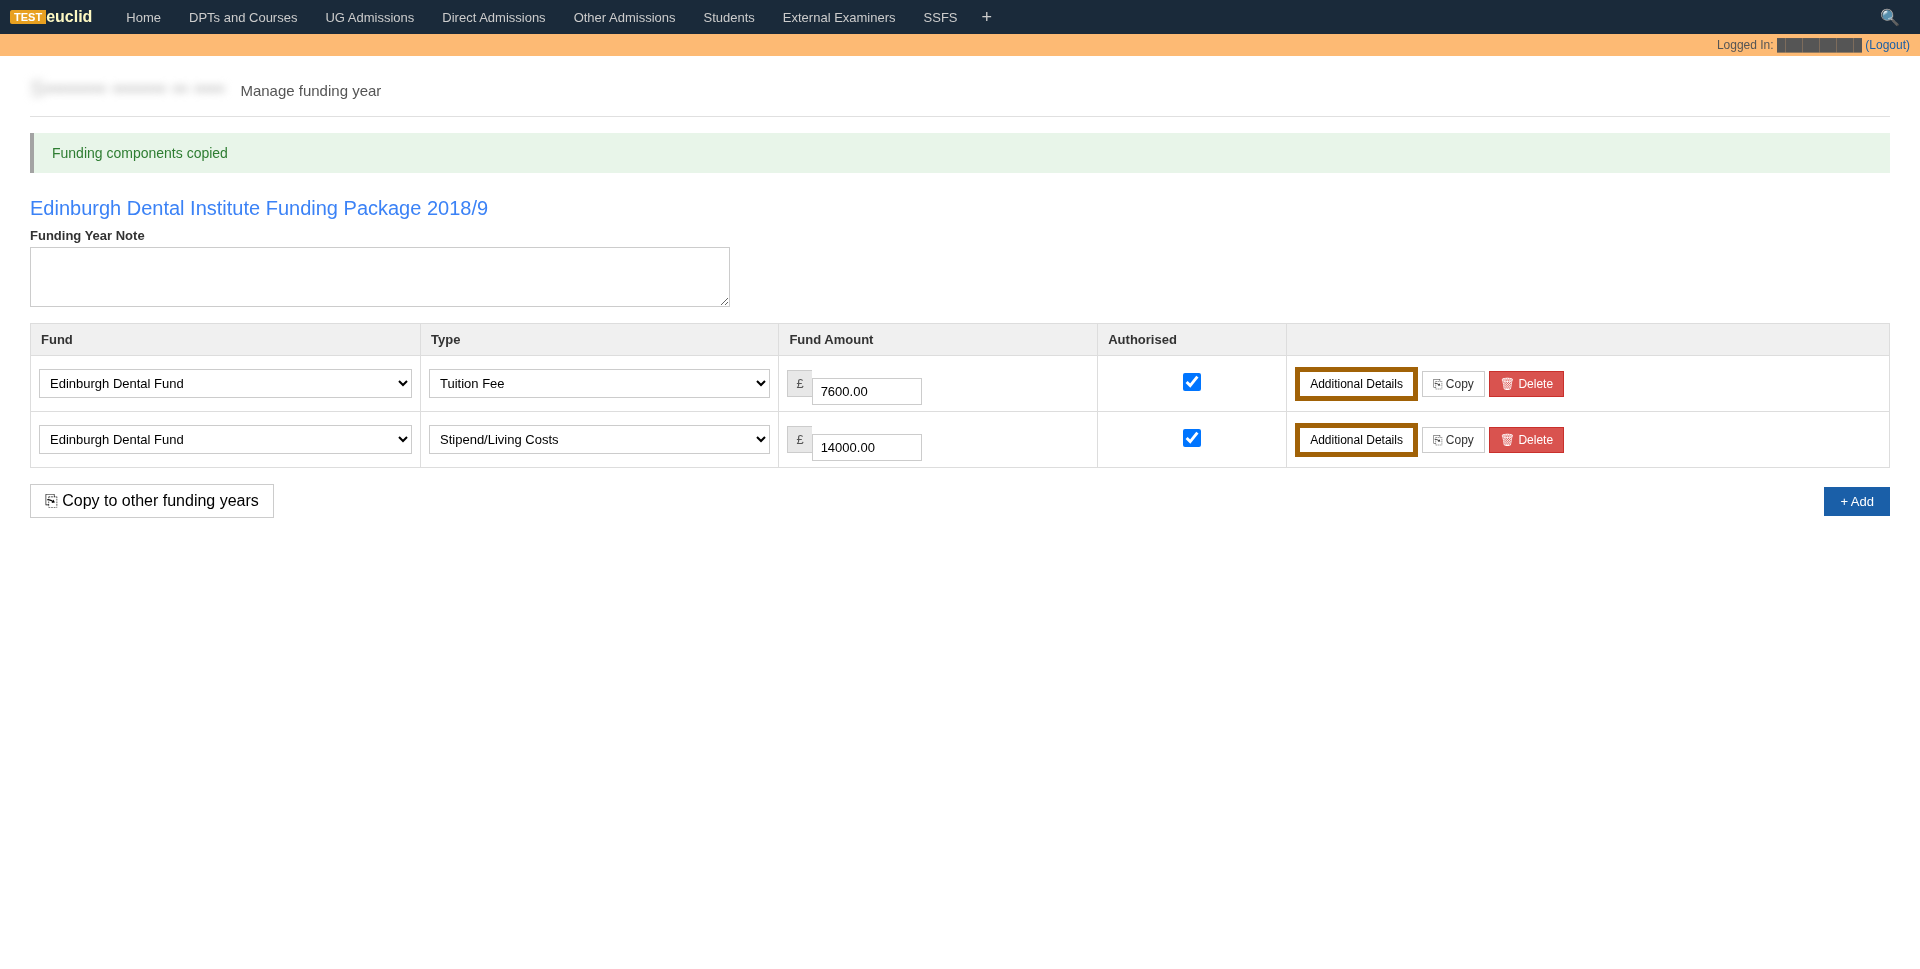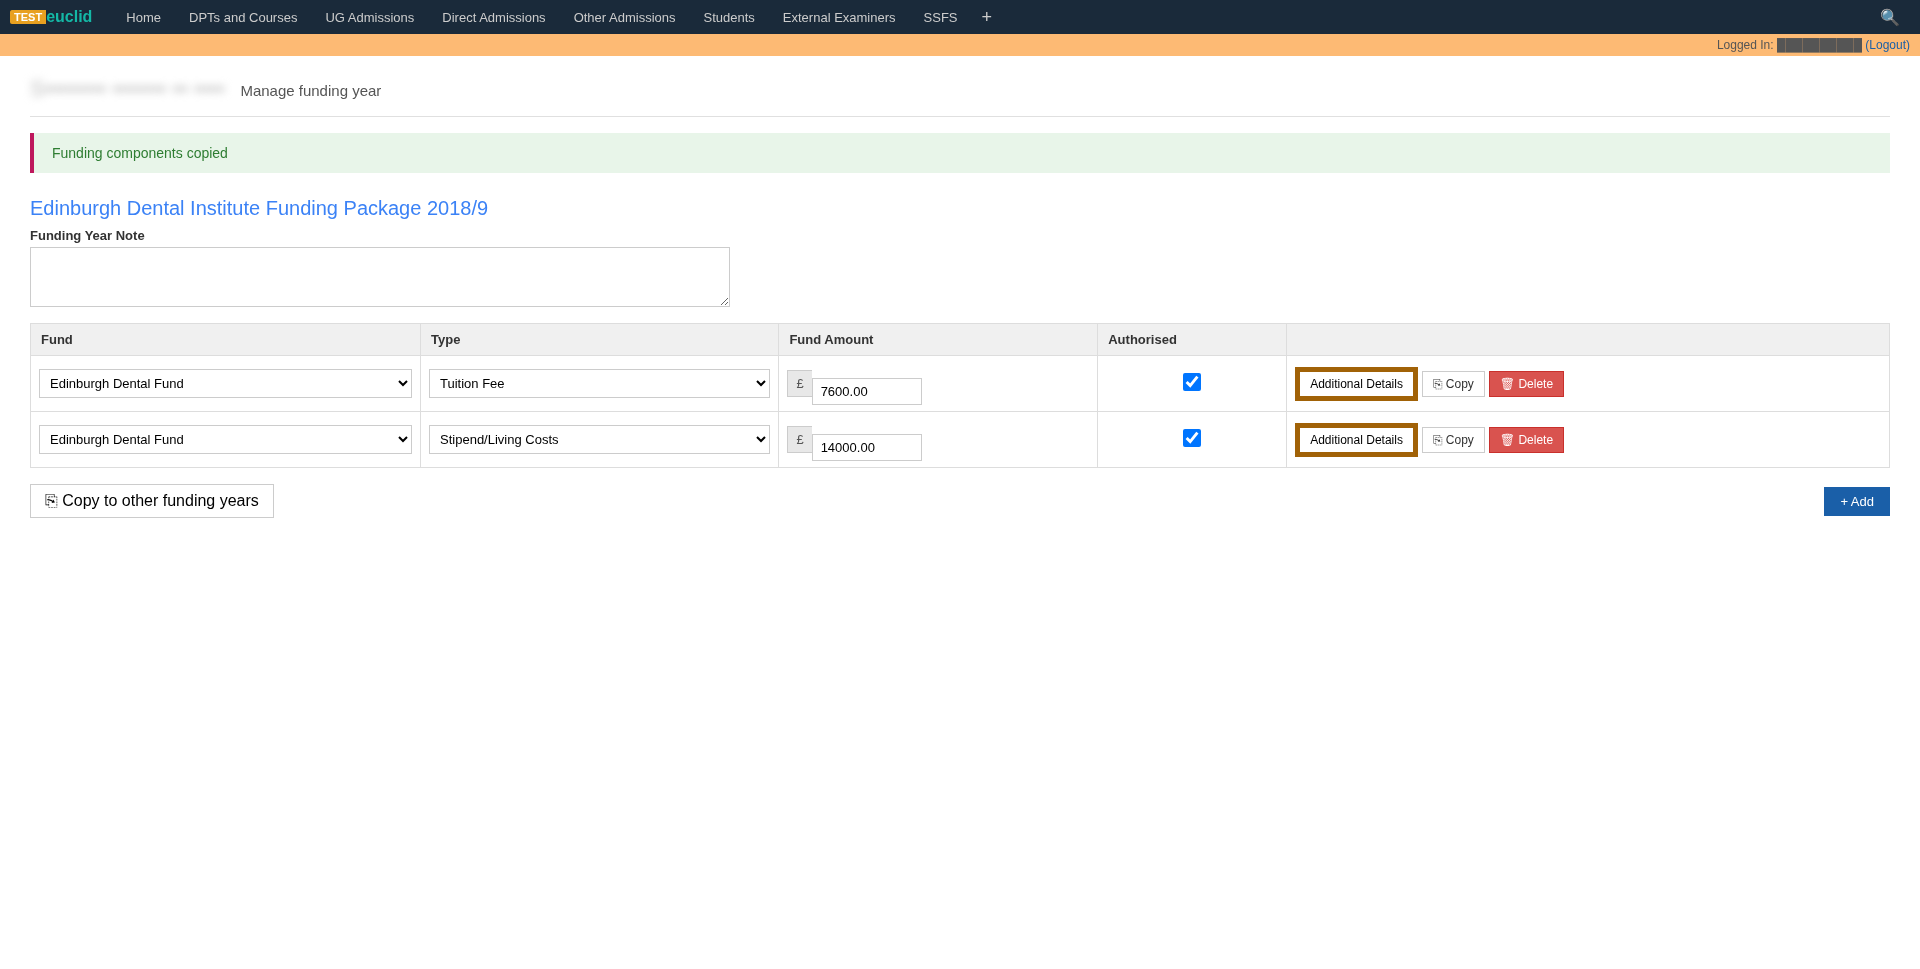--- a/index.html
+++ b/index.html
@@ -21,21 +21,21 @@
     }
     .logo-test {
       background: #e8a020;
       color: white;
       font-size: 11px;
       font-weight: bold;
       padding: 1px 4px;
       border-radius: 2px 0 0 2px;
     }
     .logo-euclid {
-      color: #14b8a6;
+      color: #fef9c3;
       font-size: 16px;
       font-weight: bold;
     }
     .navbar-nav {
       display: flex;
       align-items: center;
       gap: 0;
       flex: 1;
     }
     .nav-item {
@@ -104,21 +104,21 @@
     }
     .divider {
       border: none;
       border-top: 1px solid #e0e0e0;
       margin: 10px 0 16px 0;
     }
 
     
     .success-banner {
       background: #e8f5e9;
-      border-left: 4px solid #be185d;
+      border-left: 4px solid #a3a3a3;
       padding: 12px 18px;
       margin-bottom: 24px;
       font-size: 14px;
       color: #2e7d32;
     }
 
     
     .section-title {
       font-size: 20px;
       font-weight: normal;

